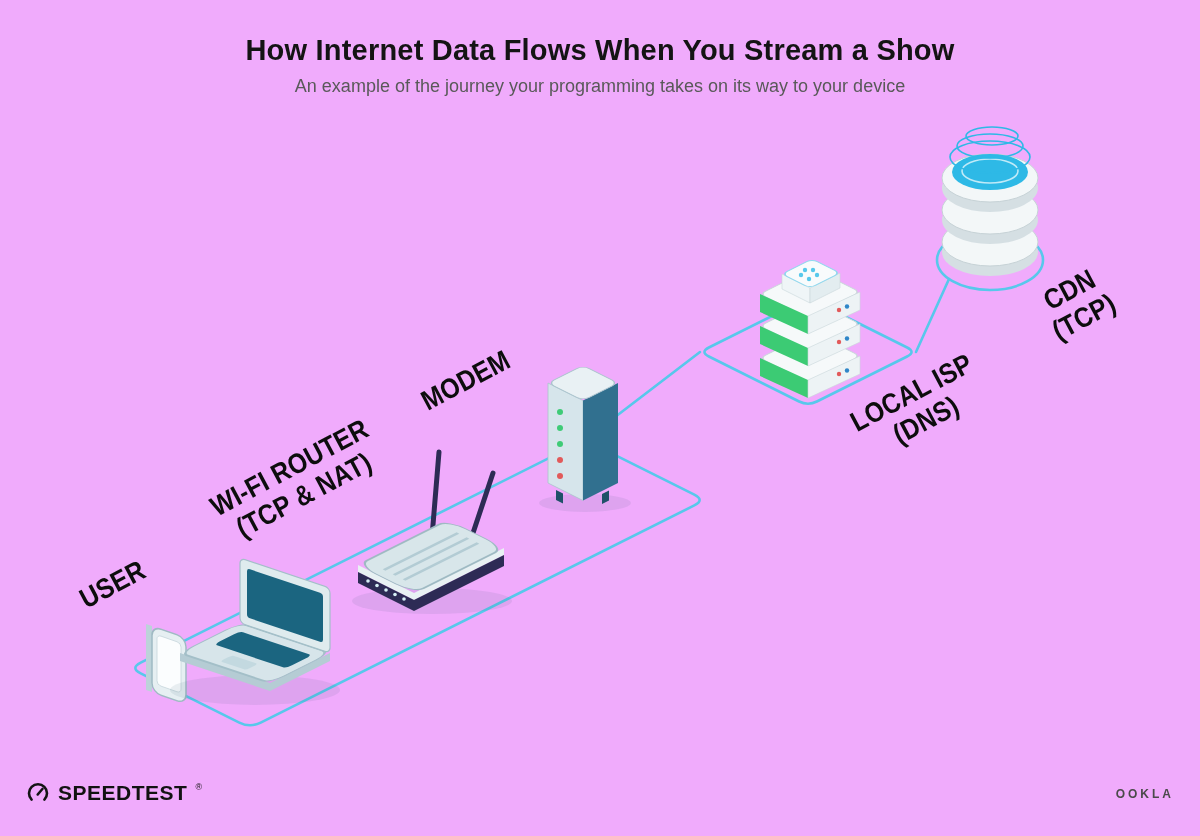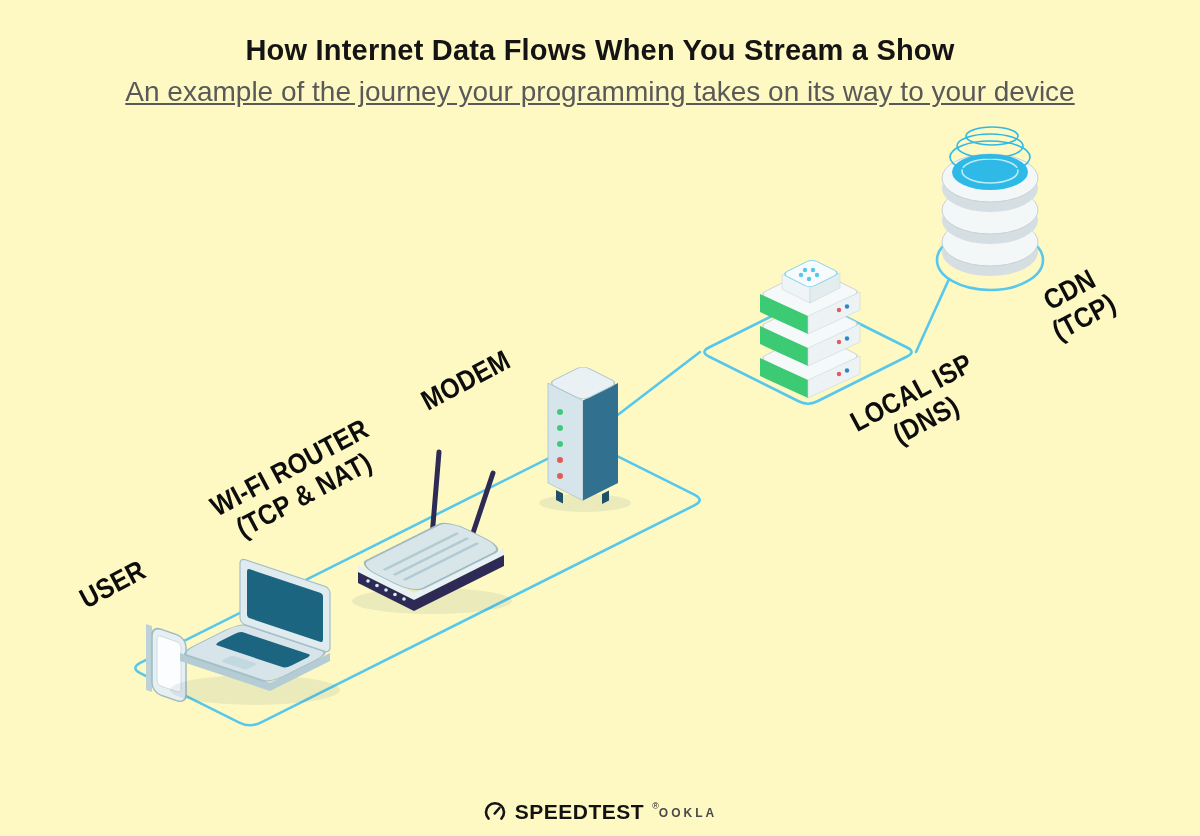--- a/index.html
+++ b/index.html
@@ -1,27 +1,27 @@
 <!DOCTYPE html>
 <html><head>
 <meta charset="utf-8">
 <style>
   html,body{margin:0;padding:0;background:#ffffff;}
-  .page{position:relative;width:1200px;height:836px;background:#fef9c3;overflow:hidden;
+  .page{position:relative;width:1200px;height:836px;background:#f0abfc;overflow:hidden;
         font-family:"Liberation Sans",sans-serif;margin:0 auto;}
   .scene-svg{position:absolute;left:0;top:0;z-index:1;}
   .header{position:absolute;top:34px;left:0;width:100%;text-align:center;z-index:2;}
   .title{font-size:29px;font-weight:700;color:#141414;margin:0 0 9px;letter-spacing:.2px;}
-  .subtitle{font-size:28px;font-weight:400;color:#595959;margin:0;text-decoration:underline;}
+  .subtitle{font-size:18px;font-weight:400;color:#595959;margin:0;}
   .node-label{position:absolute;z-index:3;
       transform:translate(-50%,-50%) rotate(-28deg) scaleX(.88);
       text-align:center;font-weight:700;font-size:28px;line-height:1.1;
       color:#0d0d0d;white-space:nowrap;letter-spacing:.3px;}
-  .footer{position:absolute;left:0;bottom:12px;width:100%;box-sizing:border-box;
-      padding:0 26px;display:flex;justify-content:center;align-items:center;z-index:2;}
+  .footer{position:absolute;left:0;bottom:31px;width:100%;box-sizing:border-box;
+      padding:0 26px;display:flex;justify-content:space-between;align-items:center;z-index:2;}
   .brand-left{display:flex;align-items:center;gap:8px;}
   .st-text{font-size:21px;font-weight:700;letter-spacing:.5px;color:#121212;}
   .st-mark{font-size:9px;color:#121212;position:relative;top:-6px;}
   .ookla-text{font-size:12px;font-weight:600;letter-spacing:3px;color:#4a4a4a;}
   .net{fill:none;stroke-width:2.6;stroke-linecap:round;stroke-linejoin:round;}
   .ring{fill:none;stroke-width:1.6;}
 </style>
 </head>
 <body>
 

